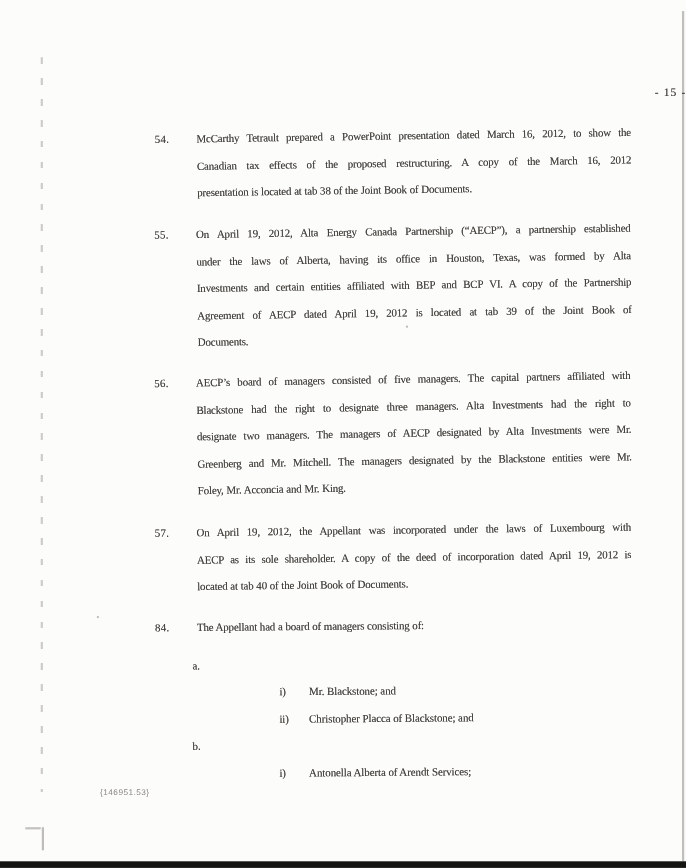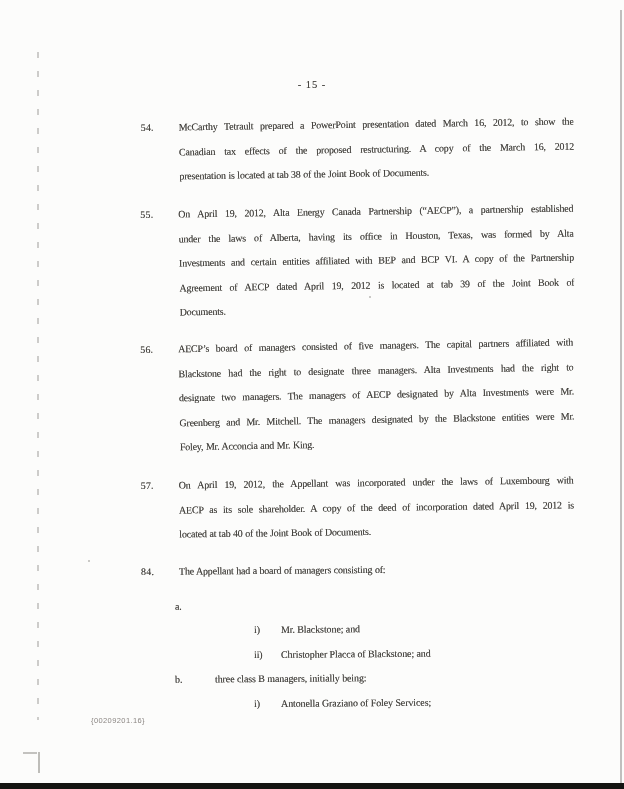--- a/index.html
+++ b/index.html
@@ -6,21 +6,21 @@
   .page{
     position:relative;width:624px;height:789px;margin:0;
     background:#fcfcfb;overflow:hidden;
     font-family:"Liberation Serif","DejaVu Serif",serif;
     color:#42403c;
     -webkit-font-smoothing:antialiased;
   }
   
   .pagenum{
     position:absolute;top:79px;left:0;width:624px;
-    text-align:center;font-size:10.5px;letter-spacing:1px;
+    text-align:right;font-size:10.5px;letter-spacing:1px;
     text-shadow:0 0 .5px rgba(66,64,60,.6);
   }
   .stamp{
     position:absolute;left:91px;top:716px;
     font-family:"Liberation Sans","DejaVu Sans",sans-serif;
     font-size:7.5px;letter-spacing:.4px;color:#8b8683;
   }
   
   .content{position:absolute;left:93px;top:116px;width:433px;margin-left:48px;}
   .para{display:flex;margin:0 0 13px 0;transform-origin:0 50%;}
@@ -139,24 +139,23 @@
     <div class="lrow l2">
       <div class="lmark">i)</div>
       <div class="ltext">Mr. Blackstone; and</div>
     </div>
     <div class="lrow l2">
       <div class="lmark">ii)</div>
       <div class="ltext">Christopher Placca of Blackstone; and</div>
     </div>
     <div class="lrow l1">
       <div class="lmark">b.</div>
-      <div class="ltext">three class B managers, initially being:</div>
     </div>
     <div class="lrow l2">
       <div class="lmark">i)</div>
-      <div class="ltext">Antonella Graziano of Foley Services;</div>
+      <div class="ltext">Antonella Alberta of Arendt Services;</div>
     </div>
 
   </div>
 
-  <div class="stamp">{00209201.16}</div>
+  <div class="stamp">{146951.53}</div>
 
 </div>
 
 </body></html>

